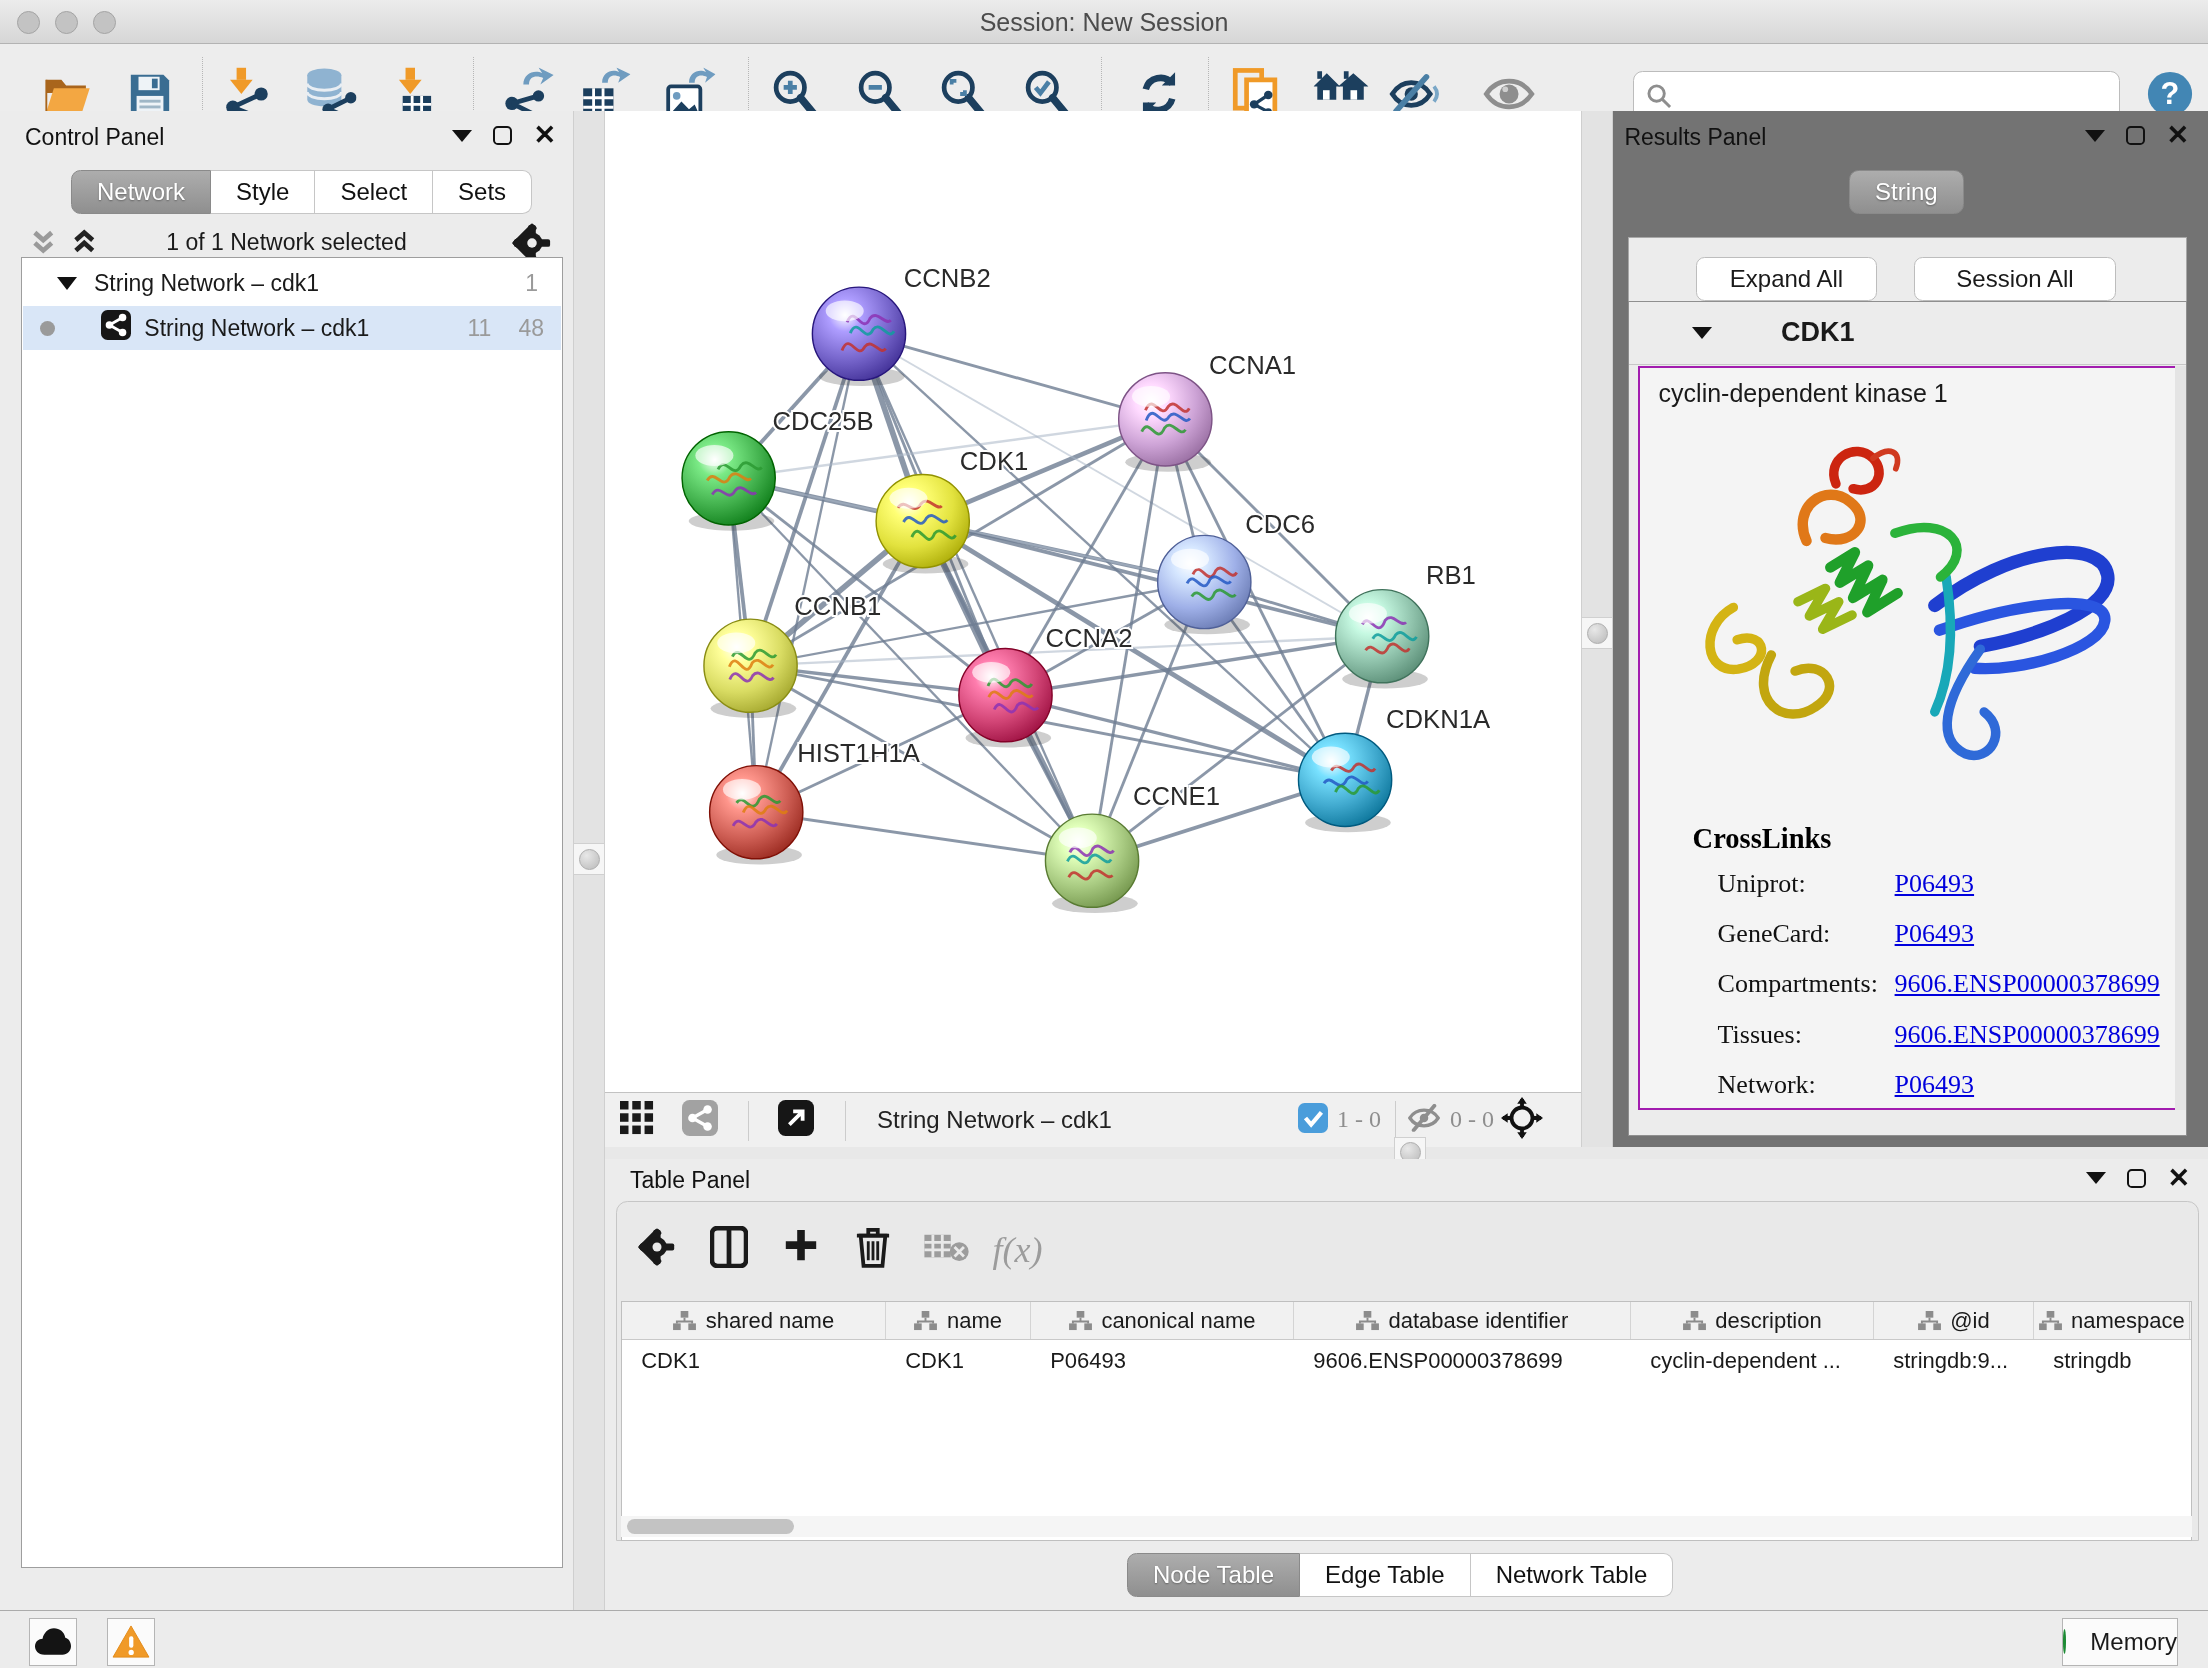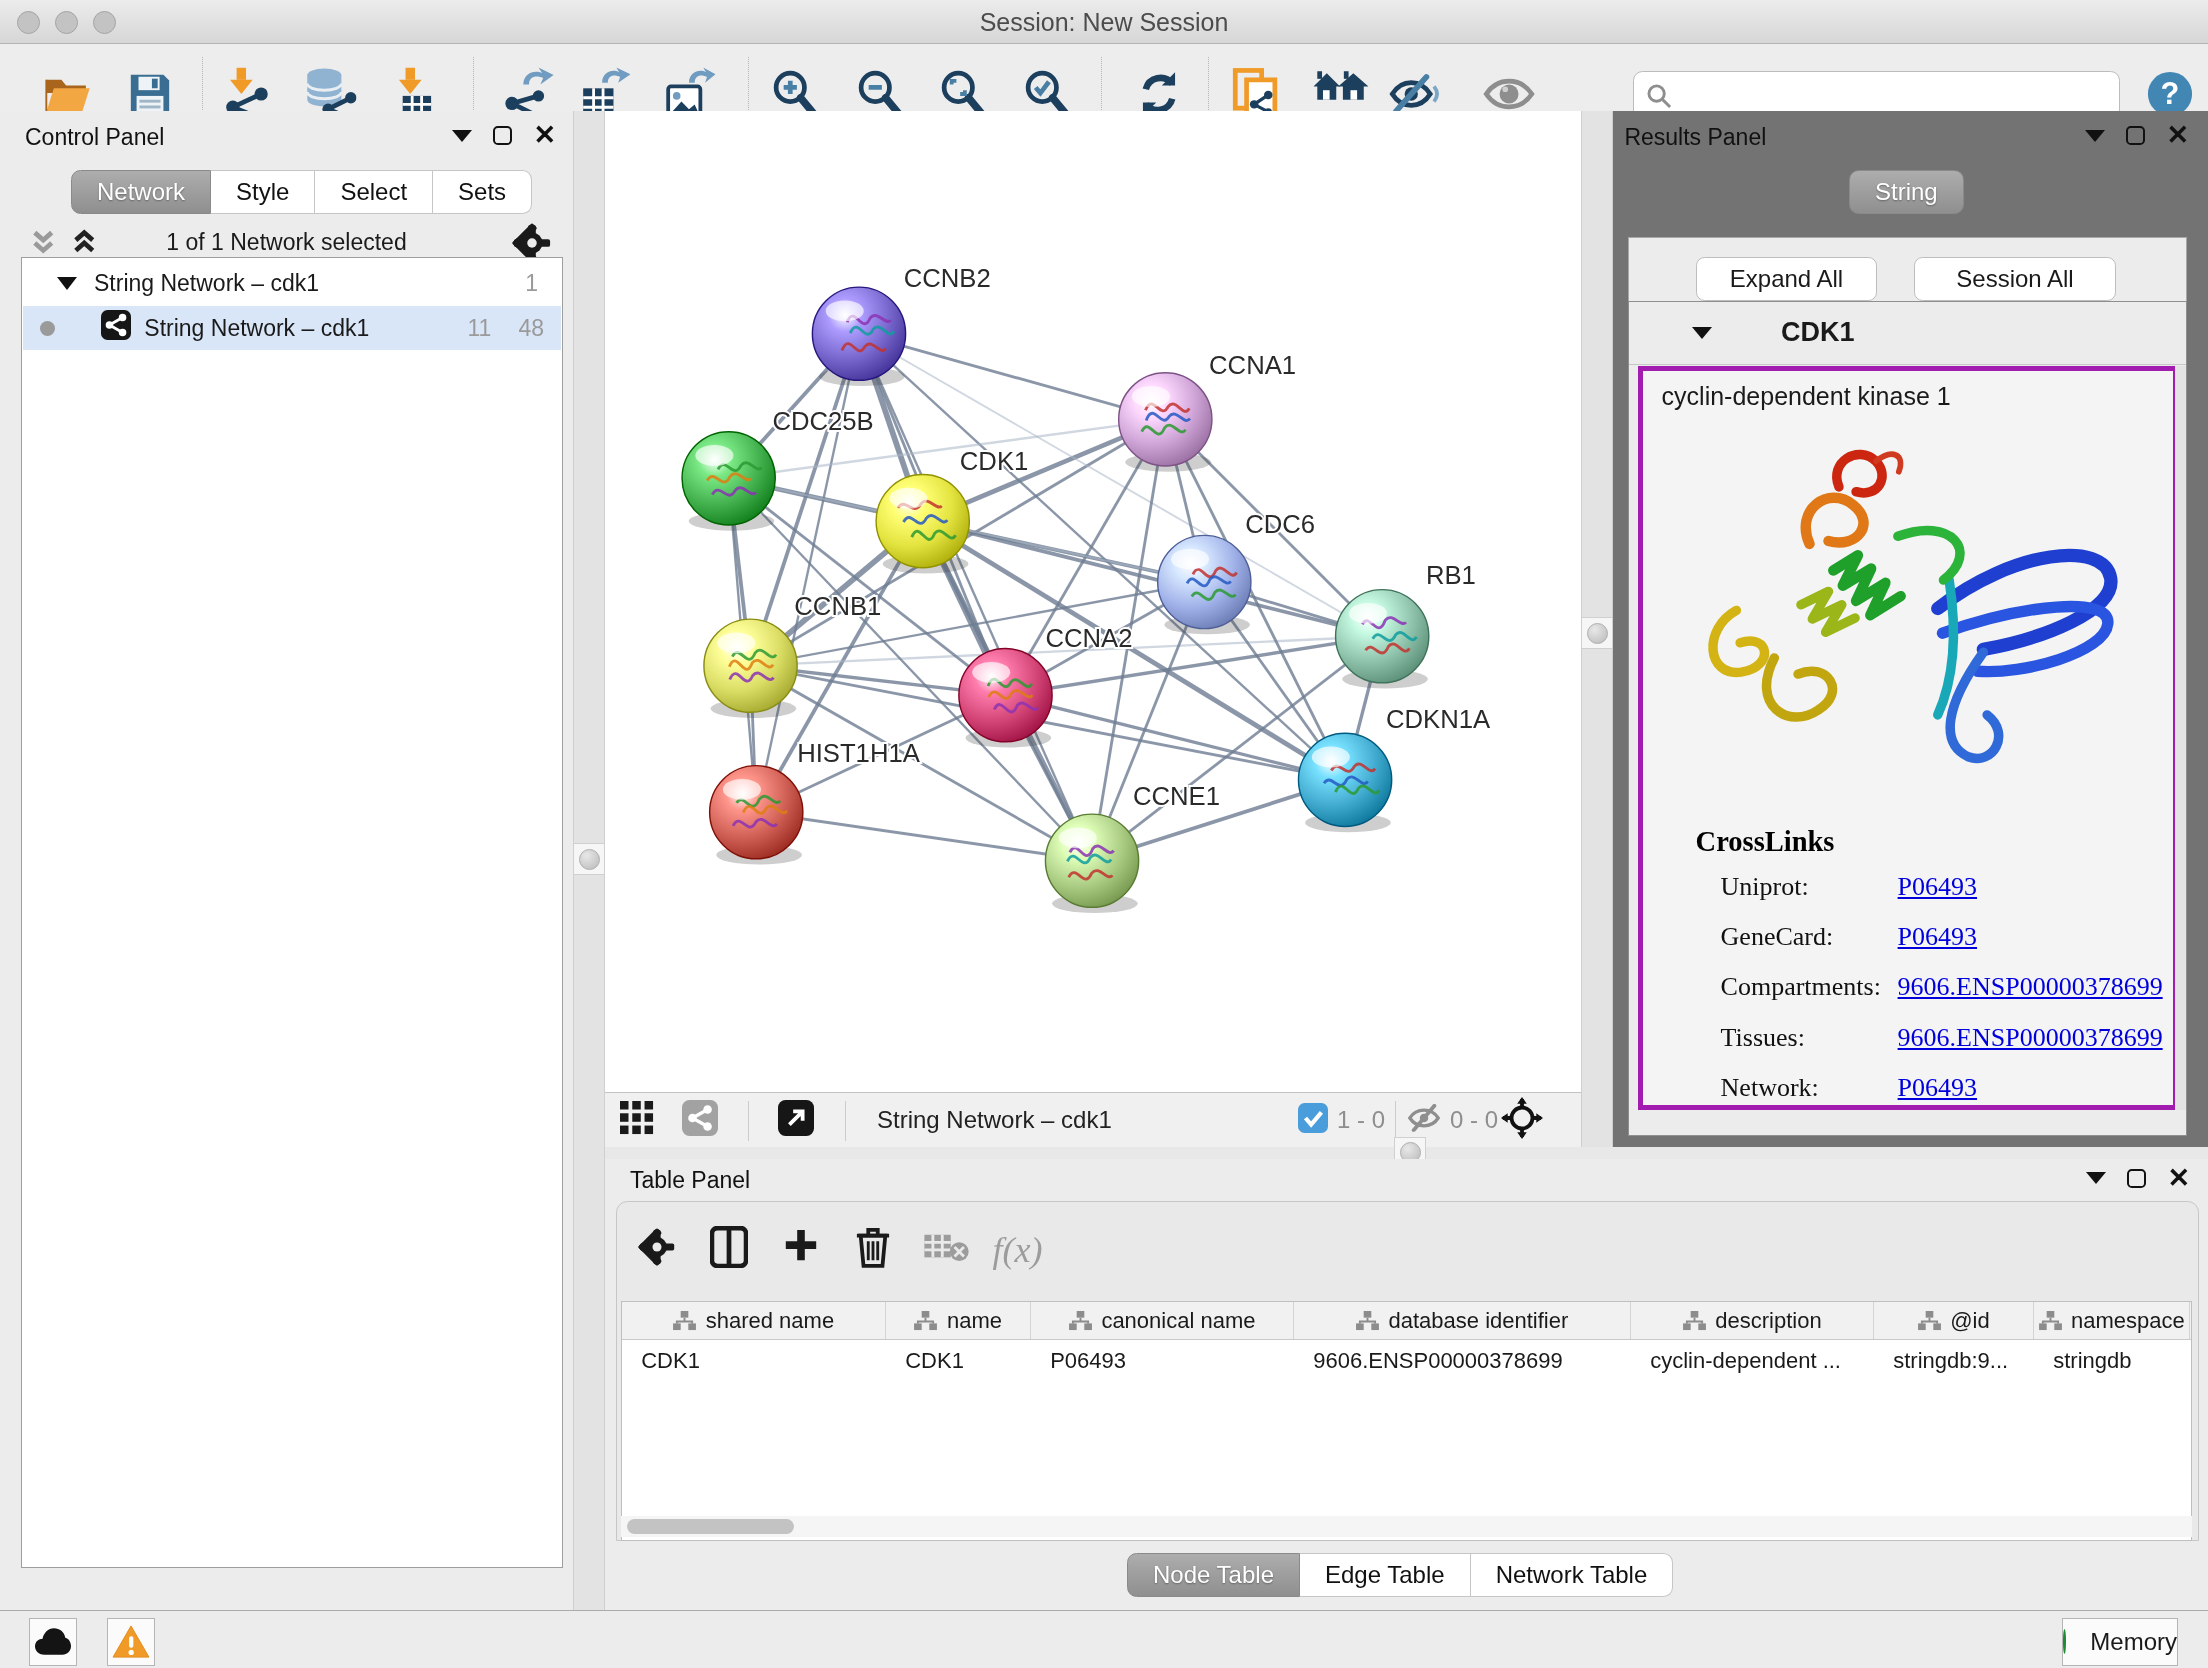--- a/index.html
+++ b/index.html
@@ -65,38 +65,38 @@
   .tree-row { position:absolute; left:1px; width:538px; height:44px; display:flex; align-items:center; font-size:23px; }
   .tree-row .count { color:#9a9a9a; }
   #tree-row-network { background:#d9e6f7; }
   
   #network-view { position:absolute; left:605px; top:111px; width:976px; height:1036px; background:#ffffff; }
   #graph-svg { position:absolute; left:0; top:0; }
   #net-footer { position:absolute; left:0; bottom:0; width:976px; height:55px;
     background:#f0f0f0; border-top:1px solid #c2c2c2; }
   .nf-sep { position:absolute; top:7.6px; height:40px; width:0; border-left:1px solid #cccccc; }
   #net-footer-title { position:absolute; left:272px; top:13.3px; font-size:24px; color:#222; }
-  .nf-count { position:absolute; top:13.3px; font-size:24px; color:#8e8e8e; }
+  .nf-count { position:absolute; top:13.3px; font-size:24px; color:#8e8e8e;font-family:Liberation Serif, serif; }
   #vsplit2 { position:absolute; left:1581px; top:111px; width:32px; height:1036px; background:#e3e3e3;
     border-left:1px solid #cfcfcf; border-right:1px solid #cfcfcf; }
   
   #results-panel { position:absolute; left:1613px; top:111px; width:595px; height:1036px; background:#737373; }
   #rp-tab { position:absolute; left:236px; top:59px; }
   #rp-expand-box { position:absolute; left:15px; top:126px; width:559px; height:80px;
     background:#ececec; border:1px solid #a8a8a8; }
   .rp-btn { position:absolute; top:19px; height:44px; line-height:42px; background:#ffffff;
     border:1px solid #bdbdbd; border-radius:8.6px; font-size:24px; text-align:center; }
   #rp-section { position:absolute; left:15px; top:190px; width:559px; height:835px;
     border:1px solid #8f8f8f; background:#ececec; }
   #rp-sec-header { position:absolute; left:0; top:0; width:557px; height:63px; background:#ececec;
     border-bottom:1px solid #c7c7c7; }
   #rp-sec-header .tri-down { position:absolute; left:63px; top:25px; }
   #rp-sec-name { position:absolute; left:152px; top:15px; font-size:27px; font-weight:bold; }
   #rp-sec-body { position:absolute; left:8.6px; top:64px; width:540px; height:744px;
-    background:#f4f4f4; border:5px solid #a21caf; overflow:hidden; }
+    background:#f4f4f4; border:2px solid #a21caf; overflow:hidden; }
   #rp-desc { position:absolute; left:19px; top:11.4px; font-size:25px; color:#1a1a1a; }
   #protein-svg { position:absolute; left:38px; top:57px; }
   #crosslinks { position:absolute; left:53px; top:455px; font-family:"Liberation Serif", serif; }
   #crosslinks-title { font-size:28.5px; font-weight:bold; color:#000; }
   .cl-row { position:absolute; left:25px; width:476px; font-size:26px; color:#111; }
   .cl-link { position:absolute; left:177px; color:#0000dd; text-decoration:underline; white-space:nowrap; }
   #rp-scroll { position:absolute; right:0px; top:64px; width:11.4px; height:744px; background:#e4e4e4; }
   
   #hsplit { position:absolute; left:605px; top:1147px; width:1604px; height:12.4px; background:#e8e8e8; }
   #hsplit .grip { left:789px; top:-10.5px; }

